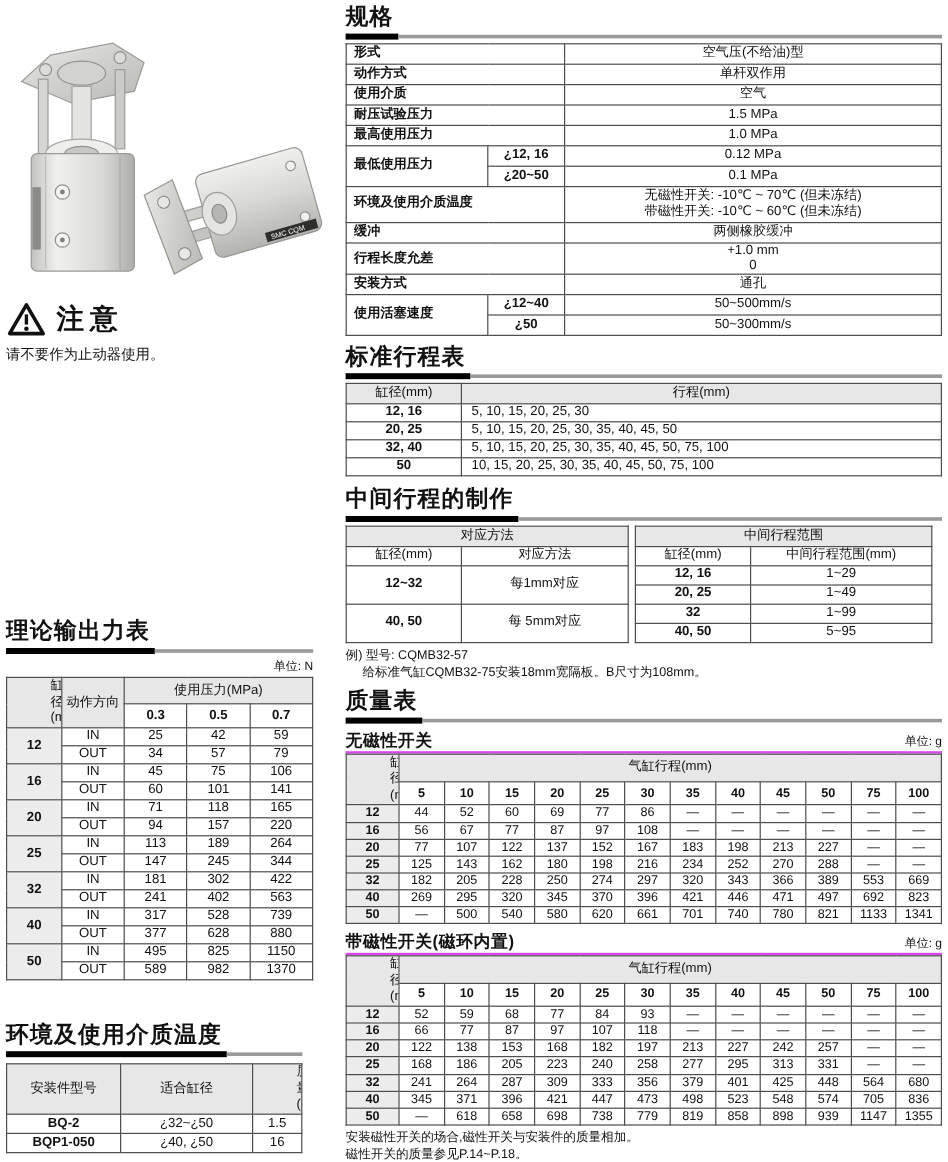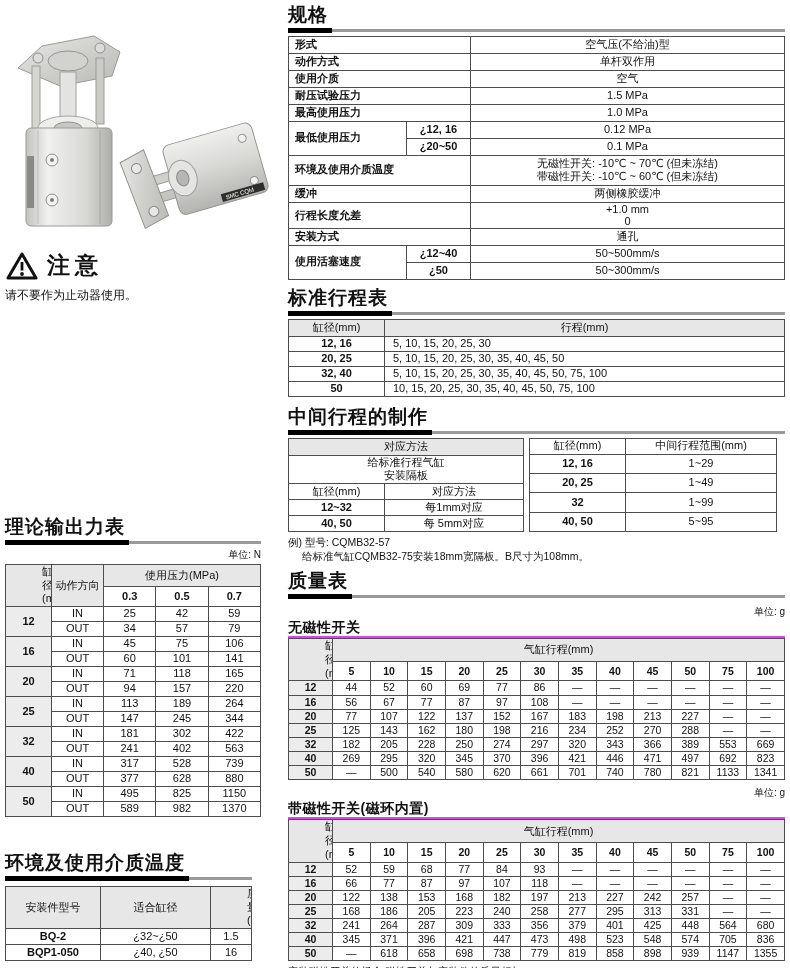--- a/index.html
+++ b/index.html
@@ -11,21 +11,21 @@
   }
   
   .sec-head { display:flex; align-items:flex-end; margin-bottom:3px; }
   .sec-title { font-size:19px; font-weight:bold; letter-spacing:1px;
                border-bottom:5px solid #000; padding:0 4px 2px 0; line-height:1.15; white-space:nowrap; }
   .sec-rule { flex:1; border-bottom:3px solid #9a9a9a; margin-bottom:1px; }
   
   .subt { display:flex; justify-content:space-between; align-items:flex-end;
           border-bottom:2px solid #d946ef; margin-top:6px; }
   .subt .st { font-size:14px; font-weight:bold; letter-spacing:0.5px; line-height:1.25; }
-  .subt .unit { font-size:10px; padding-bottom:17px; }
+  .subt .unit { font-size:10px; padding-bottom:1px; }
   .unit-line { text-align:right; font-size:10px; margin:3px 0 2px; }
   
   table { border-collapse:collapse; width:100%; table-layout:fixed; }
   td, th { border:1px solid #4d4d4d; font-size:11px; font-weight:normal;
            text-align:center; vertical-align:middle; padding:0 2px;
            height:17px; line-height:1.25; overflow:hidden; }
   .gray { background:#e7e7e7; }
   .b { font-weight:bold; }
   .rh { background:#ececec; font-weight:bold; }
   .pre { white-space:pre-line;padding-left:36px; }
@@ -415,26 +415,20 @@
       <table class="int-l">
         <colgroup>
             <col style="width:96px">
             <col>
           </colgroup>
         <thead>
           <tr>
               <th colspan="2" class="gray">对应方法</th>
             </tr>
           <tr>
-              <td colspan="2" class="span2">
-            <div>给标准行程气缸</div>
-            <div>安装隔板</div>
-              </td>
-            </tr>
-          <tr>
             <td>缸径(mm)</td>
             <td>对应方法</td>
             </tr>
         </thead>
         <tbody>
             <tr>
               <td class="b">12~32</td>
               <td>每1mm对应</td>
             </tr>
             <tr>
@@ -442,20 +436,23 @@
               <td>每 5mm对应</td>
             </tr>
           </tbody>
       </table>
       <table class="int-r">
         <colgroup>
             <col style="width:96px">
             <col>
           </colgroup>
         <thead>
+          <tr>
+              <th colspan="2" class="gray">中间行程范围</th>
+            </tr>
           <tr>
             <td>缸径(mm)</td>
             <td>中间行程范围(mm)</td>
             </tr>
         </thead>
         <tbody>
             <tr>
               <td class="b">12, 16</td>
               <td>1~29</td>
             </tr>

